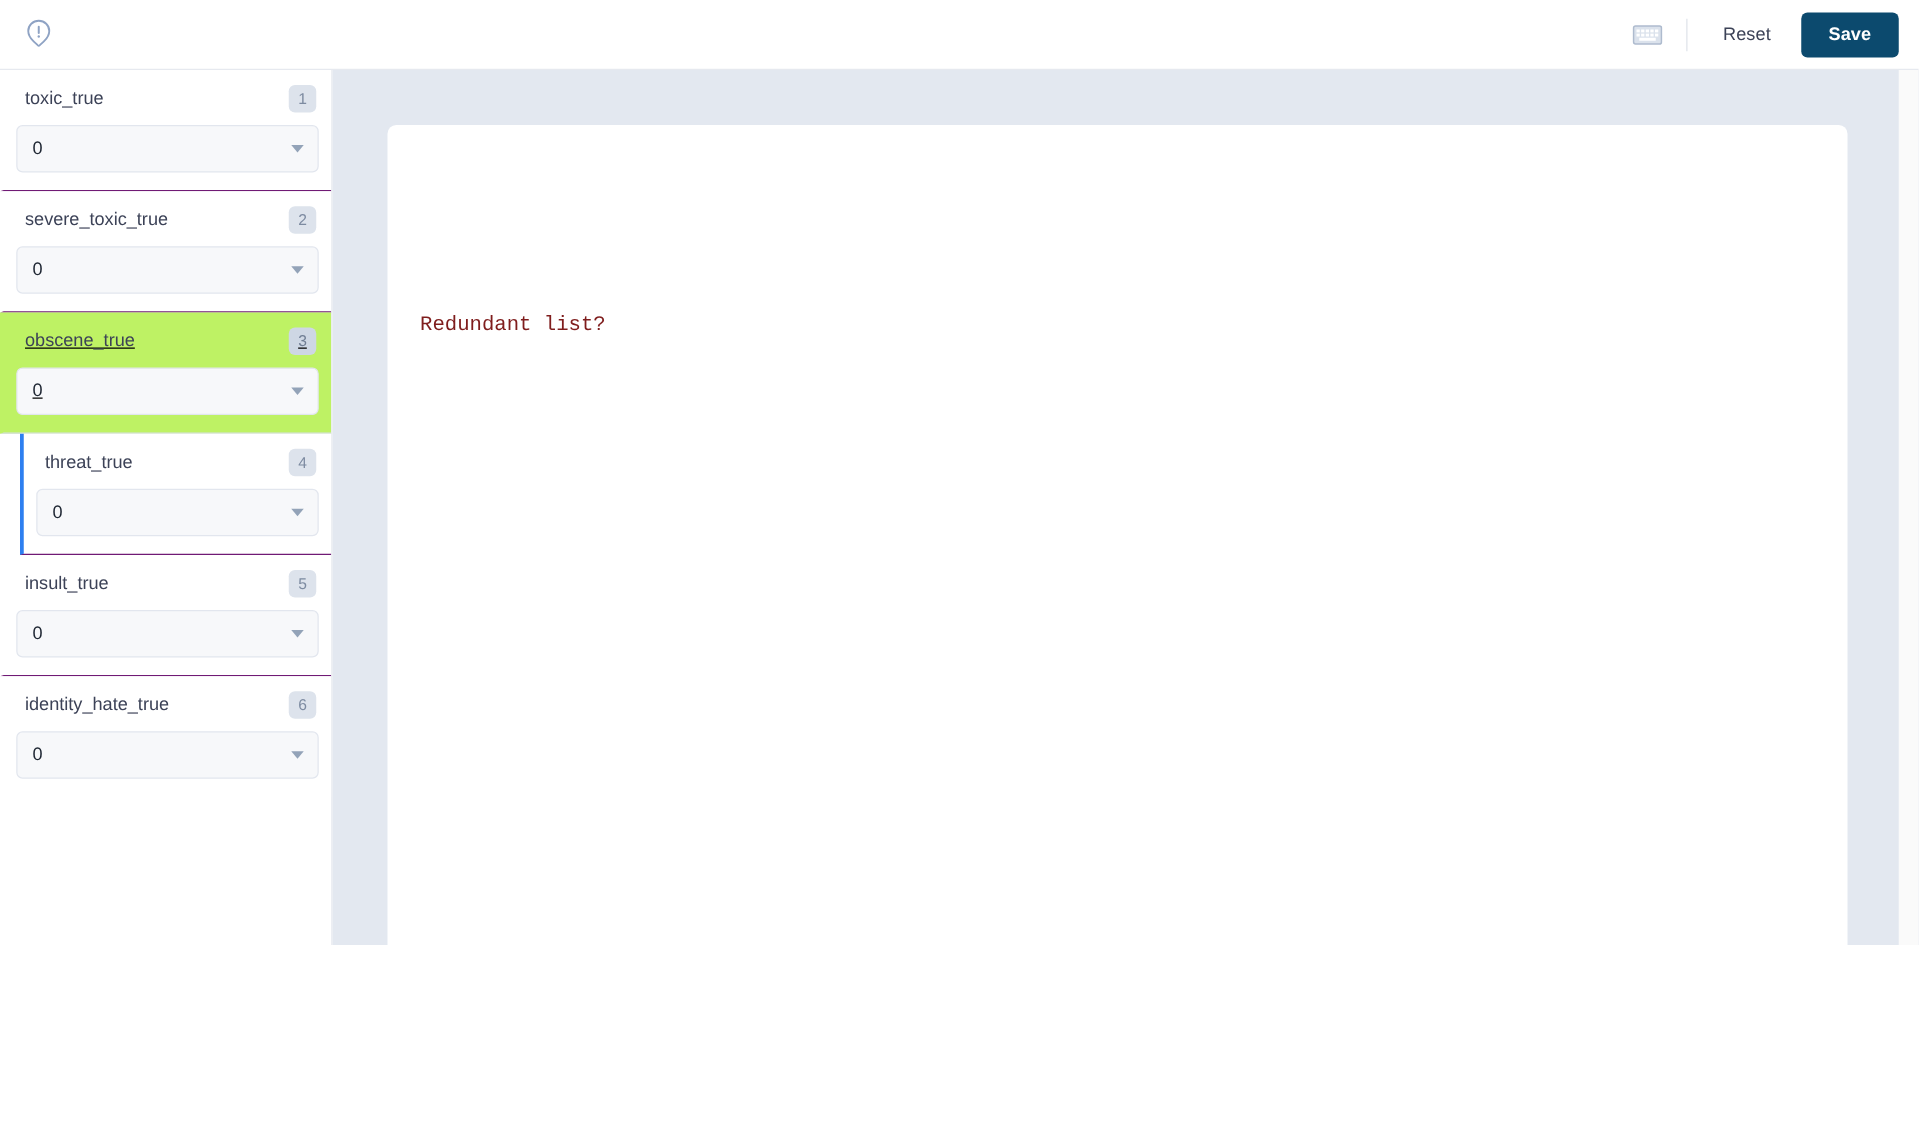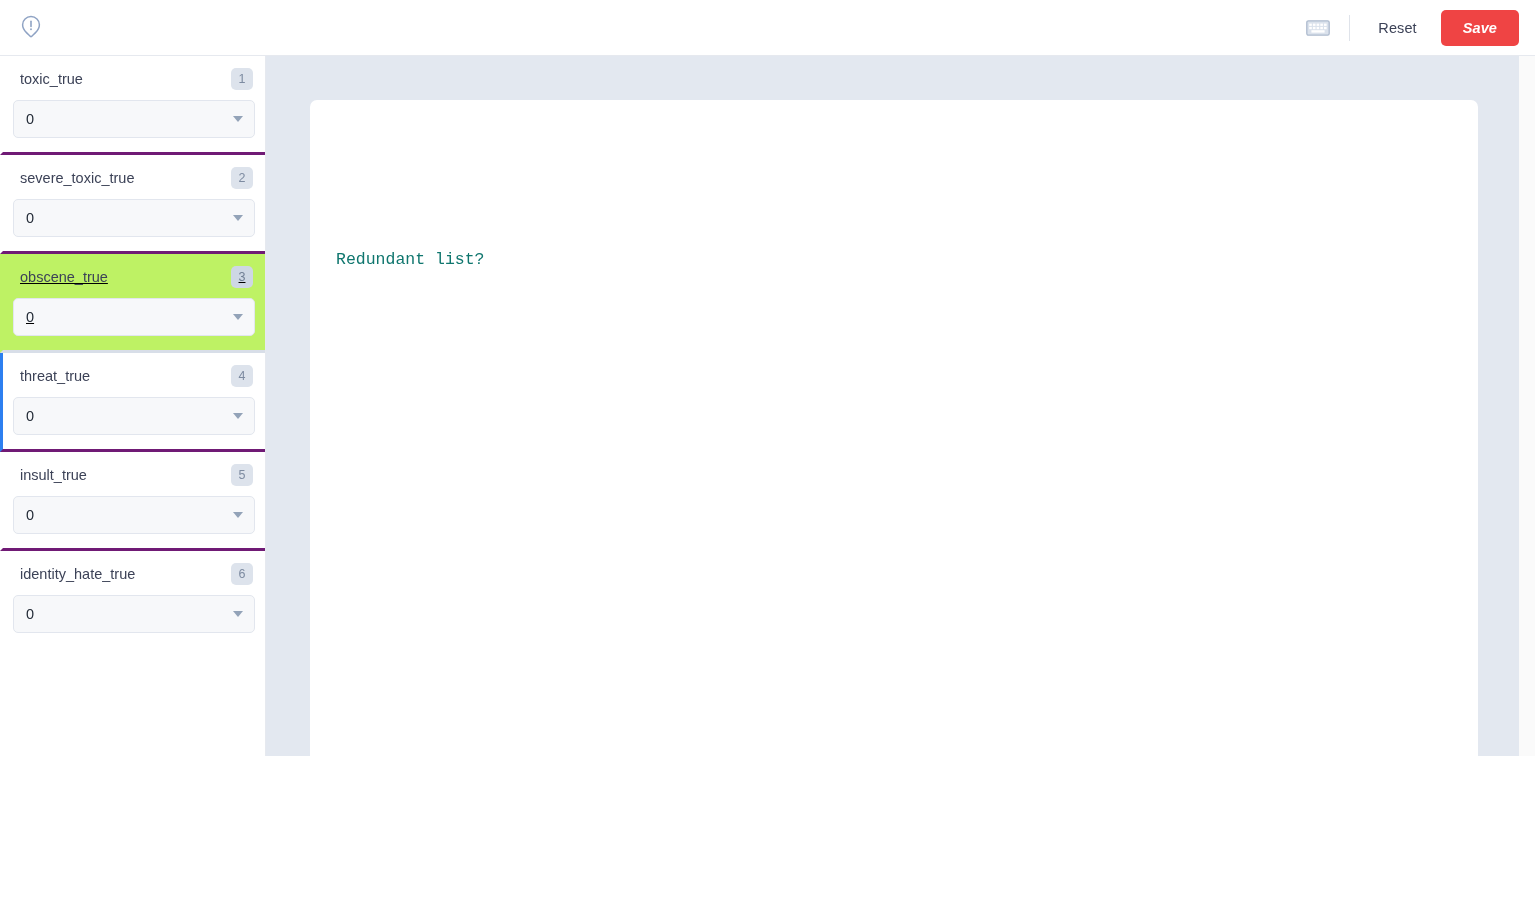--- a/index.html
+++ b/index.html
@@ -76,33 +76,32 @@
     color: #3c4257;
     background: transparent;
     border: none;
     cursor: pointer;
     padding: 8px 12px;
     font-family: "Liberation Sans", sans-serif;
     letter-spacing: 0.1px;
   }
 
   .save-btn {
-    background: #ef4444;
+    background: #0c4a6e;
     color: #ffffff;
     border: none;
     border-radius: 5px;
     font-size: 14.5px;
     font-weight: bold;
     padding: 0 22px;
     height: 36px;
     margin-left: 12px;
     cursor: pointer;
     font-family: "Liberation Sans", sans-serif;
     letter-spacing: 0.1px;
-    font-style: italic;
   }
 
   
   .body-row {
     flex: 1 1 auto;
     display: flex;
     min-height: 0;
     position: relative;
   }
 
@@ -145,33 +144,34 @@
   }
   .search-box input::placeholder { color: #9aa3b2; }
 
   .field-list {
     flex: 1 1 auto;
     overflow-y: auto;
   }
 
   .field-item {
     padding: 12px 10px 14px 10px;
-    border-bottom: 3px solid #701a75;
+    border-bottom: 1px solid #701a75;
     border-left: 3px solid transparent;
     background: #ffffff;
     cursor: pointer;
     position: relative;
   }
   .field-item.selected {
     background: #bef264;
     border-bottom-color: #d8dee8;
     text-decoration: underline;
   }
   .field-item.focused {
     border-left-color: #2d7ff0;
+    margin-left: 16px;
   }
 
   .field-head {
     display: flex;
     align-items: center;
     justify-content: space-between;
     padding: 0 2px 0 7px;
     height: 22px;
     margin-bottom: 10px;
   }
@@ -243,21 +243,21 @@
     background: #ffffff;
     border-radius: 7px;
     min-height: 900px;
     padding: 62px 42px 40px 26px;
   }
 
   .doc-text {
     font-family: "Liberation Mono", "DejaVu Sans Mono", monospace;
     font-size: 16.5px;
     line-height: 39px;
-    color: #0f766e;
+    color: #7f1d1d;
     white-space: pre-wrap;
     word-break: normal;
   }
 
   .doc-para { margin: 0; }
 
   .scroll-track {
     position: absolute;
     top: 0;
     right: 0;

